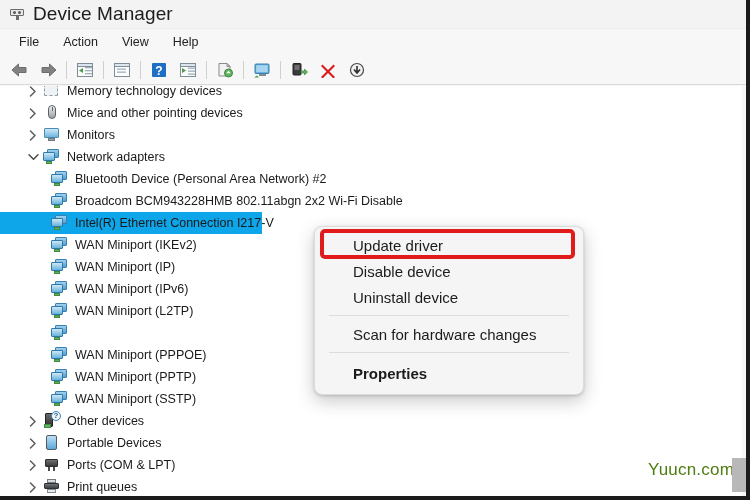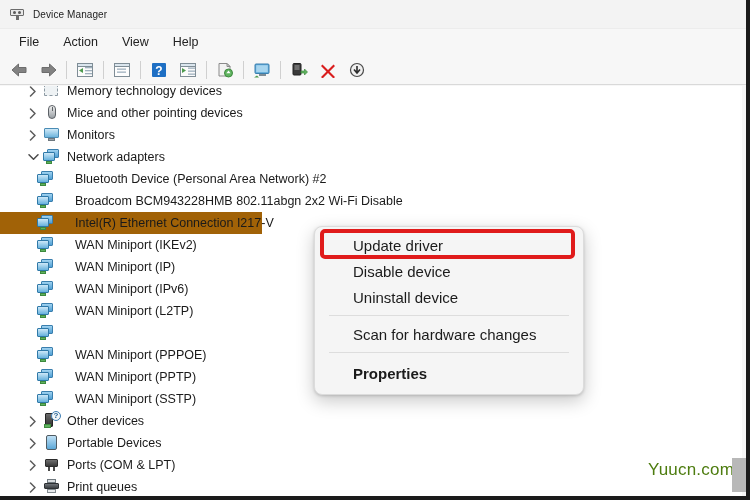--- a/index.html
+++ b/index.html
@@ -49,21 +49,21 @@
     background: #5a5a5a;
   }
   .title-icon .dot.l { left: 4px; }
   .title-icon .dot.r { left: 9px; }
   .title-icon .stem {
     position: absolute; left: 6.5px; top: 10px;
     width: 3px; height: 4px;
     background: #6b6b6b;
   }
   .titlebar .title-text {
-    font-size: 10px;
+    font-size: 19px;
     color: #1d1d1d;
     letter-spacing: .1px;
   }
 
   
   .menubar {
     height: 26px;
     background: #f7f7f7;
     display: flex;
     align-items: center;
@@ -118,41 +118,41 @@
     display: flex;
     align-items: center;
     height: 22px;
     font-size: 12.5px;
     color: #1a1a1a;
     white-space: nowrap;
     cursor: default;
     padding-right: 6px;
   }
   .row.selected {
-    background: #a16207;
+    background: #0ea5e9;
     width: 262px;
   }
   .chev {
     width: 18px;
     flex: 0 0 18px;
     display: flex; align-items: center; justify-content: center;
     color: #5c5c5c;
     font-size: 10px;
   }
   .chev svg { display: block; }
   .ico {
     width: 20px; height: 18px;
     flex: 0 0 20px;
     margin-right: 5px;
     position: relative;
   }
   .label { line-height: 1; }
 
   .indent-0 { padding-left: 24px; }
-  .indent-1 { padding-left: 36px; gap: 14px; }
+  .indent-1 { padding-left: 50px; }
   .indent-1 .ico { margin-left: 0; }
 
   
   
   .ic-net .back {
     position: absolute; left: 5px; top: 1px;
     width: 12px; height: 9px;
     background: linear-gradient(#9fd2f0, #4f9fd4);
     border: 1px solid #3a7fae; border-radius: 1px;
   }

